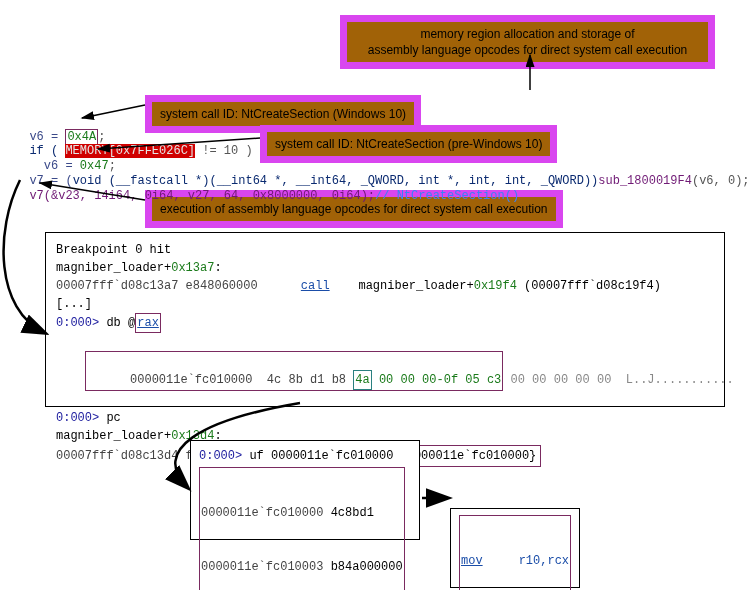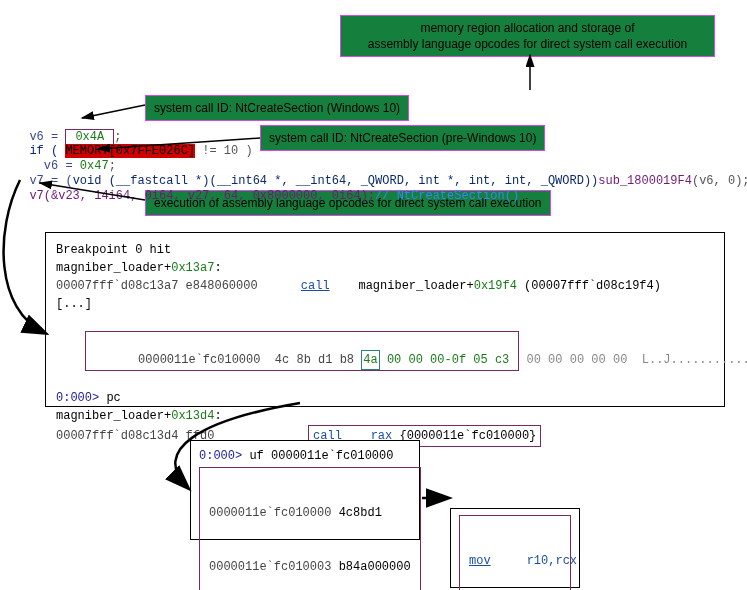--- a/index.html
+++ b/index.html
@@ -9,45 +9,45 @@
     width: 747px;
     height: 590px;
     background: #fff;
     font-family: "Consolas","Courier New",monospace;
     font-size: 12px;
     position: relative;
     overflow: hidden;
   }
   .label-box {
     position: absolute;
-    border: 1px solid #d946ef;
-    background: #15803d;
+    border: 7px solid #d946ef;
+    background: #a16207;
     padding: 4px 8px;
     font-family: Arial, sans-serif;
     font-size: 12px;
     text-align: center;
     line-height: 1.35;
     white-space: pre;
   }
   .code-line {
     position: absolute;
     white-space: pre;
     font-size: 12px;
   }
   .kw   { color: #0a2a70; }
   .var  { color: #3b4a8a; }
   .num  { color: #1a7a1a; }
   .punc { color: #555; }
   .func { color: #701a75; }
   .type { color: #0a2a70; }
-  .hlr  { background: #d00000; color: #000000; }
+  .hlr  { background: #d00000; color: #e5e5e5; }
   .cmt  { color: #3b82f6; text-align: right; }
   .small-box {
     border: 1px solid #7a2a60;
-    padding: 0 9px;
+    padding: 0 1px;
     display: inline-block;
   }
   .small-box-teal {
     border: 1px solid #2a8080;
     padding: 0 1px;
     display: inline-block;
   }
   .dbg-panel {
     position: absolute;
     border: 1px solid #000;
@@ -95,20 +95,21 @@
 
 <div class="code-line" style="left:15px; top:175px;">
   <span class="func">v7(&amp;v23, 14i64, 0i64, v27, 64, 0x8000000, 0i64);</span><span class="cmt">// NtCreateSection()</span>
 </div>
 
 <div class="dbg-panel" style="left:45px; top:232px; width:680px; height:175px;">
   <div>Breakpoint 0 hit</div>
   <div><span>magniber_loader+</span><span class="hexg">0x13a7</span><span>:</span></div>
   <div><span class="addr">00007fff`d08c13a7 e848060000      </span><span class="mn">call</span><span>    magniber_loader+</span><span class="hexg">0x19f4</span><span> (00007fff`d08c19f4)</span></div>
   <div>[...]</div>
+  <div><span class="prompt1">0:000&gt; </span><span>db @</span><span class="small-box"><span class="mn">rax</span></span></div>
   <div style="position:relative;">
     <span class="small-box" style="display:inline-block;">
       <span class="addr">0000011e`fc010000  4c 8b d1 b8 </span><span class="small-box-teal"><span class="hexg">4a</span></span><span class="hexg"> 00 00 00-0f 05 </span><span class="hexg">c3</span></span><span class="addr2"> 00 00 00 00 00  L..J...........</span>
   </div>
   <div><span class="prompt1">0:000&gt; </span><span>pc</span></div>
   <div><span>magniber_loader+</span><span class="hexg">0x13d4</span><span>:</span></div>
   <div><span class="addr">00007fff`d08c13d4 ffd0             </span><span class="small-box" style="padding:1px 4px;"><span class="mn">call</span><span class="mn">    rax</span><span> {0000011e`fc010000}</span></span></div>
 </div>
 
 <div class="dbg-panel" style="left:190px; top:440px; width:230px; height:100px; padding:6px 8px;">

